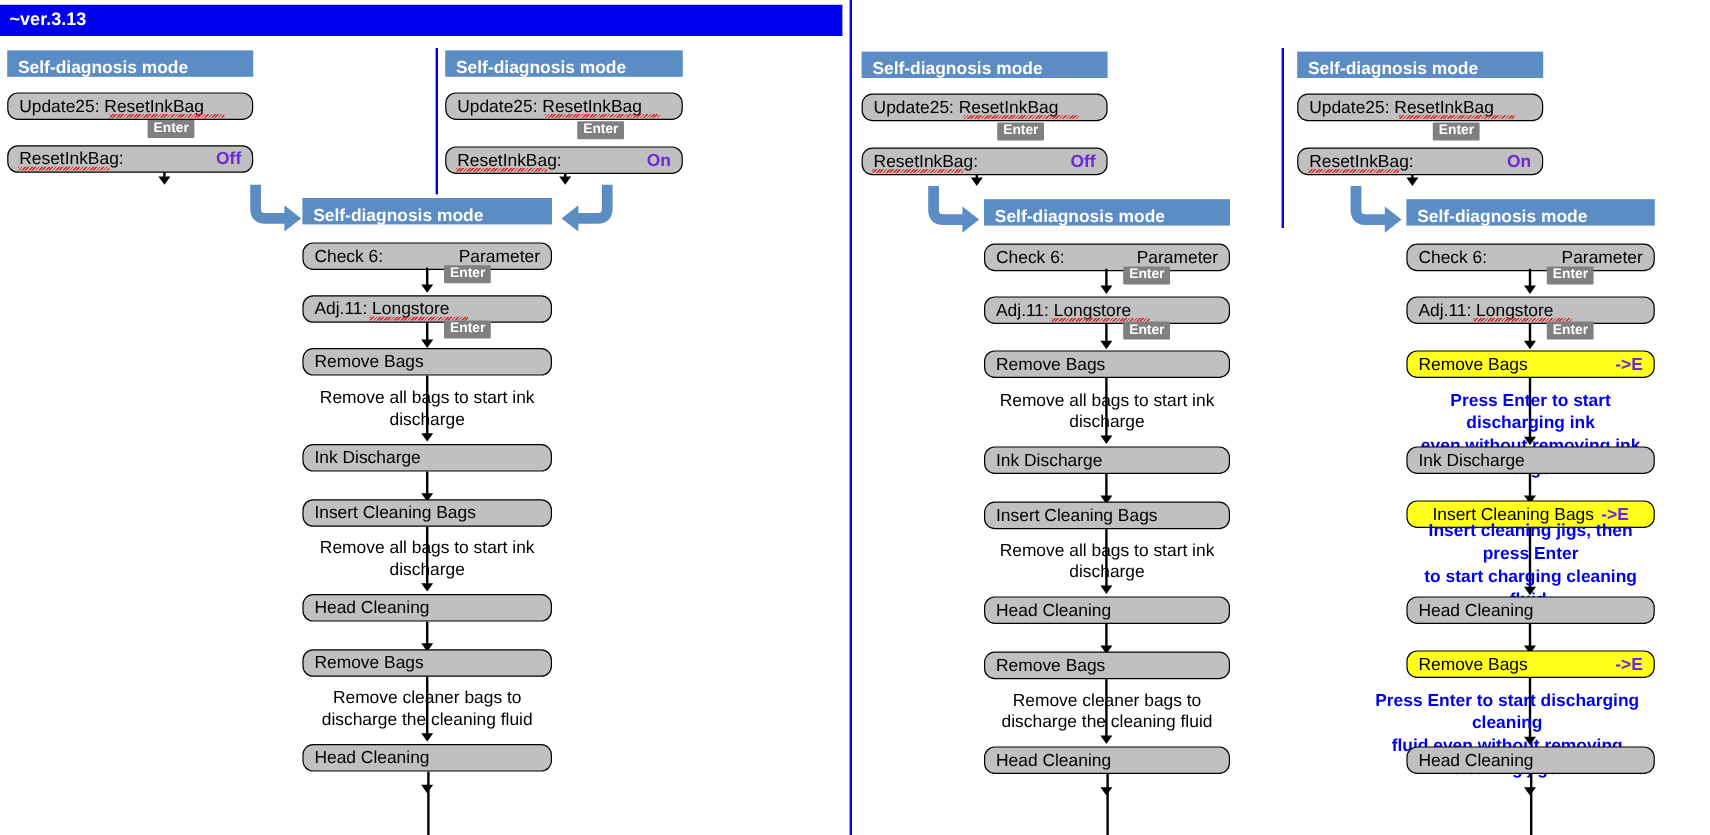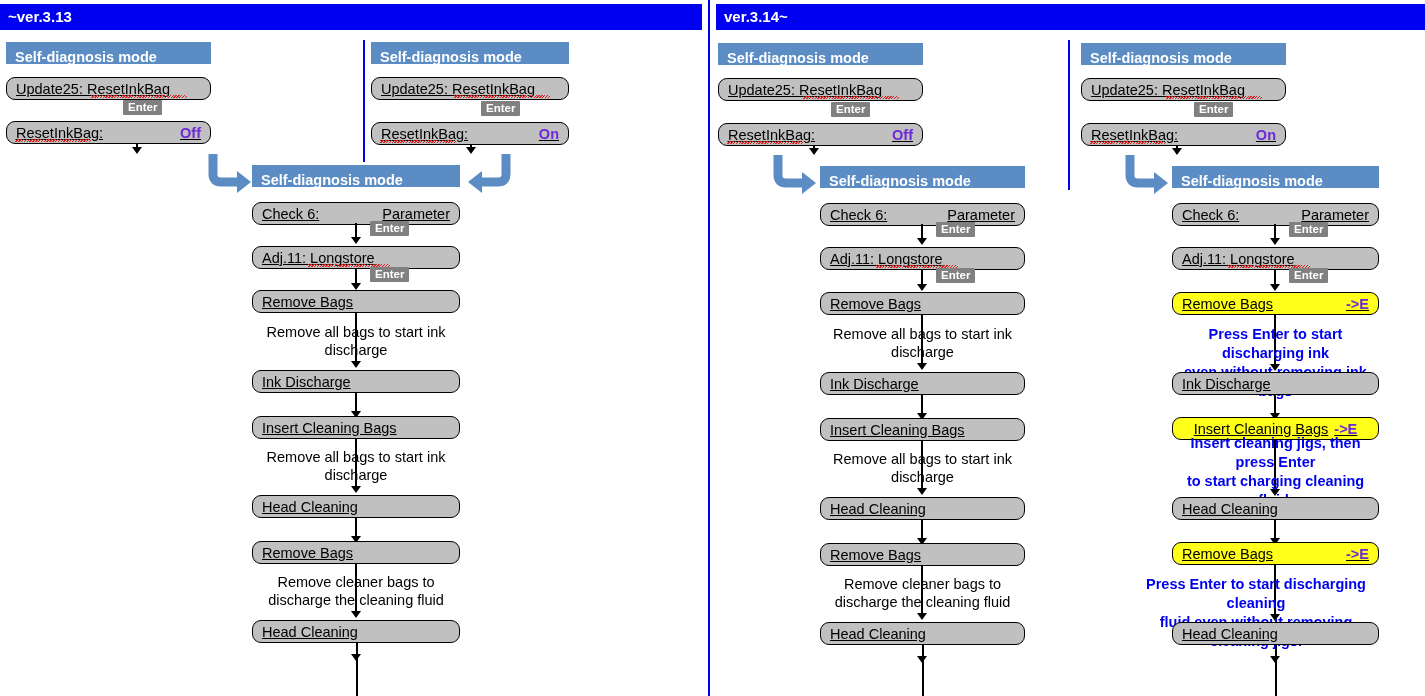--- a/index.html
+++ b/index.html
@@ -34,21 +34,21 @@
     background:#5b8cc4;color:#ffffff;font-size:14.5px;font-weight:bold;
     height:22px;line-height:22px;padding:4px 9px;box-sizing:border-box;
     display:inline-block;white-space:nowrap;
   }
 
   
   .lcd{
     position:relative;background:#c0c0c0;border:1.6px solid #000000;
     border-radius:9px;height:23px;box-sizing:border-box;
     display:flex;align-items:center;justify-content:space-between;
-    padding:0 9px;font-size:14.5px;color:#000000;white-space:nowrap;text-decoration:underline;
+    padding:0 9px;font-size:14.5px;color:#000000;white-space:nowrap;
   }
   .lcd.yellow{background:#ffff1a;}
   .lcd .lv{font-weight:normal;}
   .lcd .rv{font-weight:bold;color:#6d28d9;letter-spacing:0px;}
   .lcd .rv.plain{color:#000000;font-weight:normal;}
 
   
   .sq{
     position:absolute;height:3px;bottom:1px;
     background-image:
@@ -82,21 +82,20 @@
 
   
   .elbow{position:absolute;}
 </style>
 </head>
 <body>
 
 <div class="canvas">
 
   <div class="verbar left">~ver.3.13</div>
-  <div class="verbar right">ver.3.14~</div>
 
   <div class="vdiv main"></div>
   <div class="vdiv c1"></div>
   <div class="vdiv c3"></div>
 
   <div class="col" style="left:6px;top:42px;width:205px;">
     <div class="modebar" style="width:205px;">Self-diagnosis mode</div>
 
     <div class="lcd" style="margin-top:11px;width:205px;">
       <span class="lv">Update25: ResetInkBag</span>

